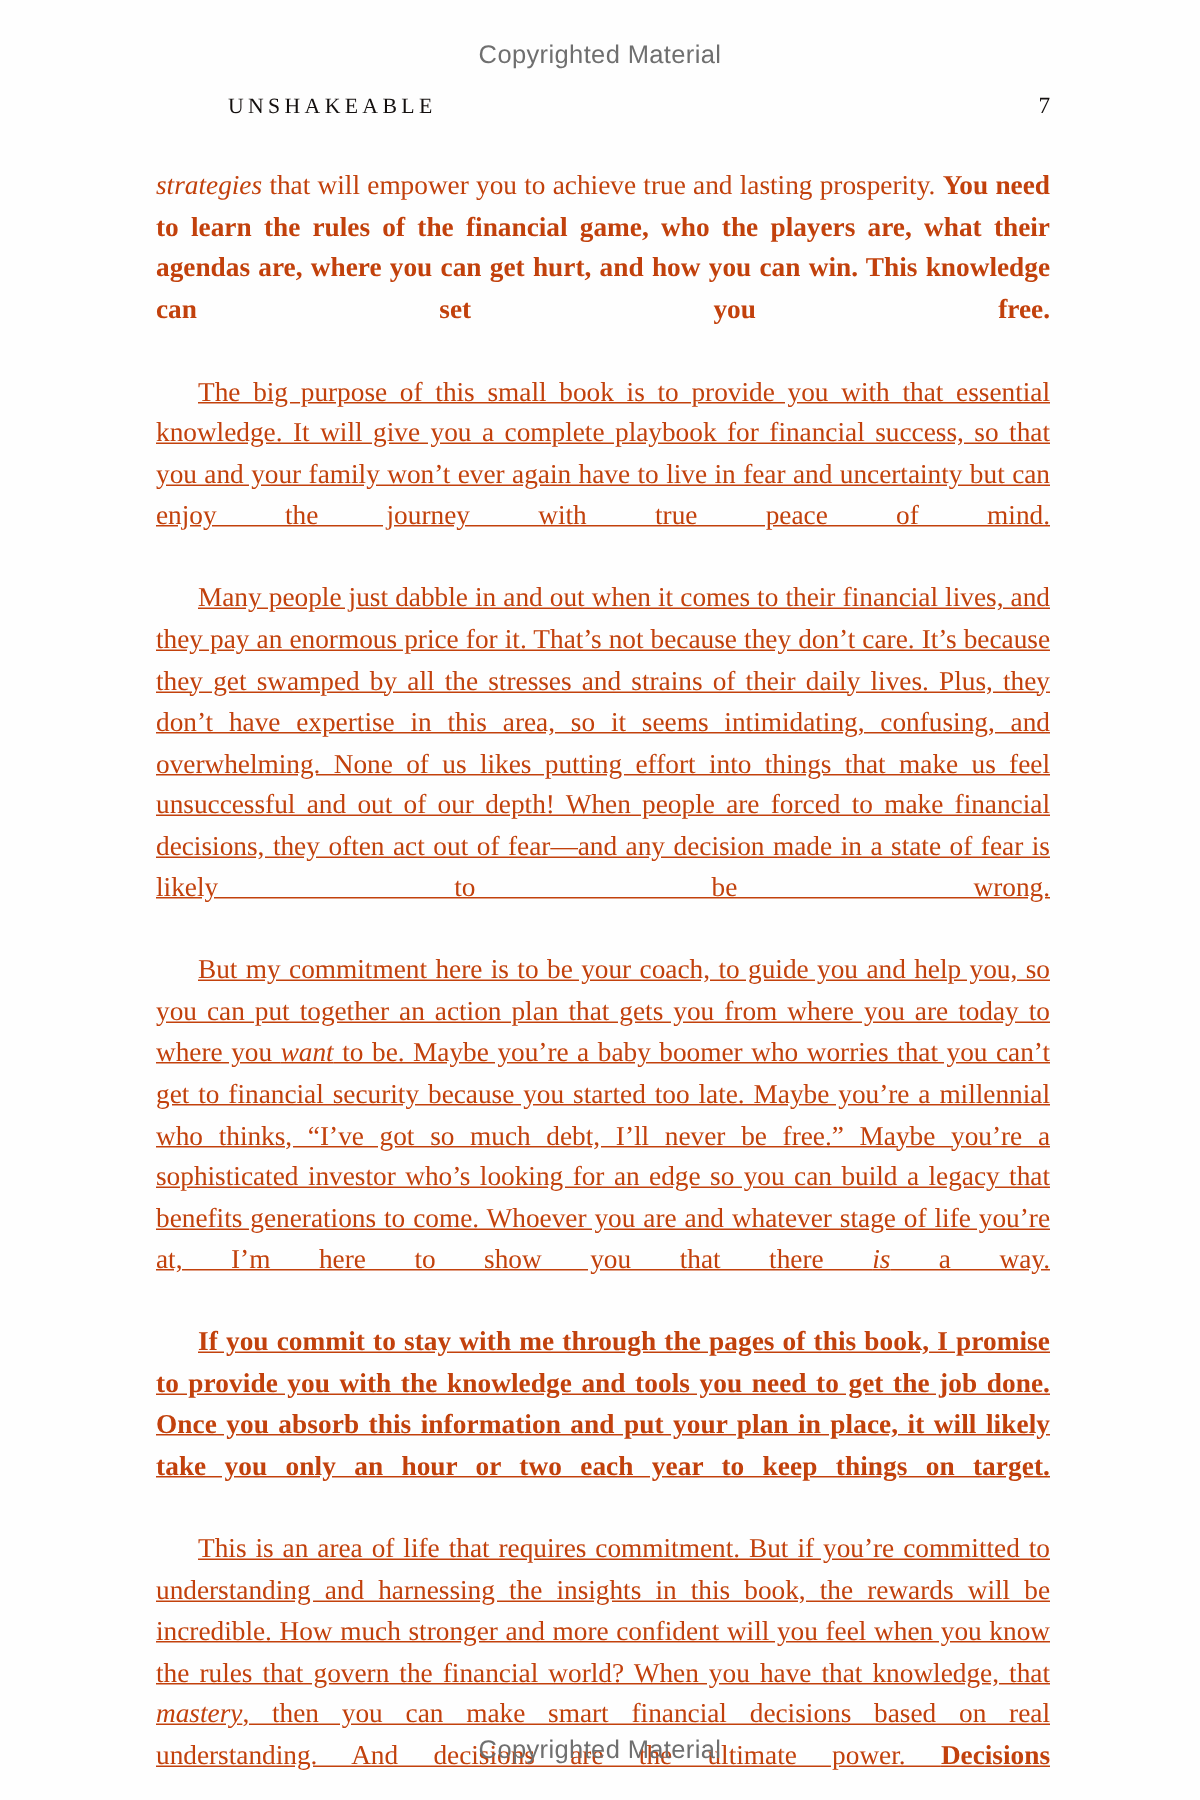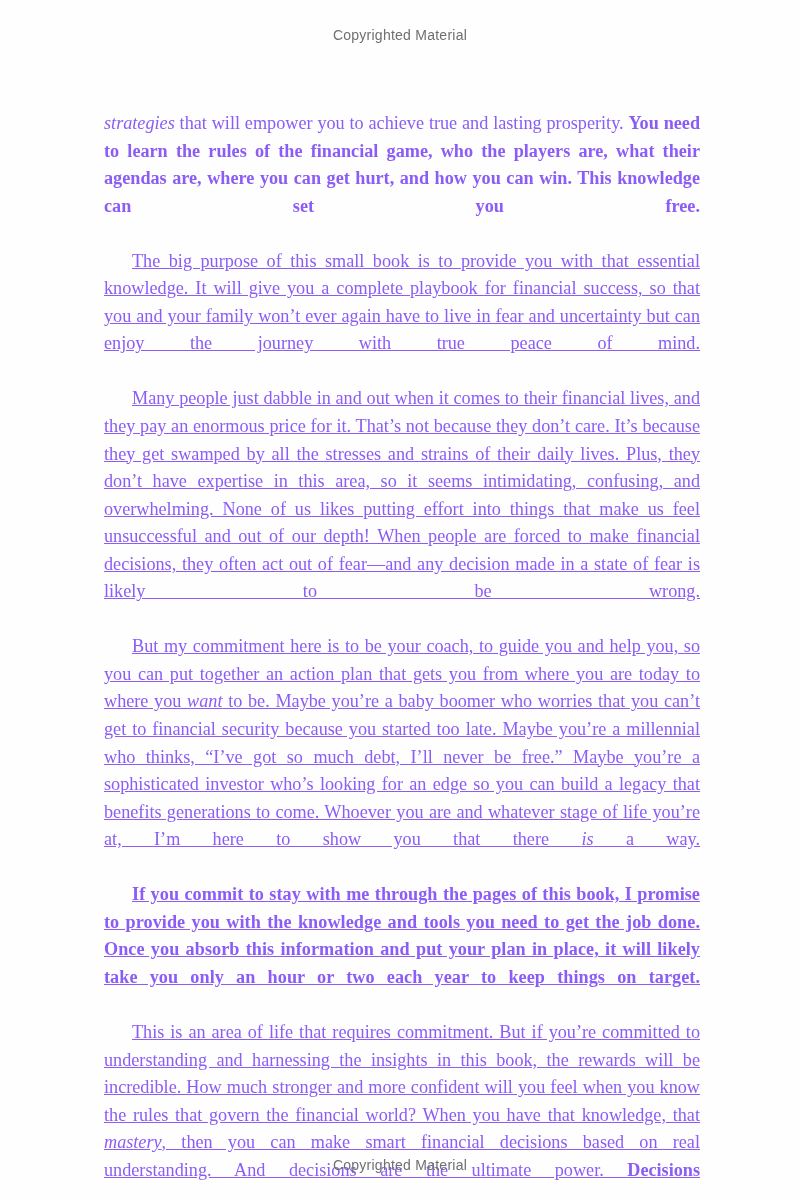--- a/index.html
+++ b/index.html
@@ -25,21 +25,21 @@
     height: 1200px;
   }
 
   
   .watermark {
     position: absolute;
     left: 0;
     width: 800px;
     text-align: center;
     font-family: "Liberation Sans", "DejaVu Sans", sans-serif;
-    font-size: 14px;
+    font-size: 17px;
     letter-spacing: 0.25px;
     color: #6f6f6f;
     white-space: nowrap;
   }
   .watermark-top { top: 27px; }
   .watermark-bottom { top: 1157px; }
 
   
   .running-head {
     position: absolute;
@@ -70,21 +70,21 @@
     left: 104px;
     top: 110px;
     width: 596px;
   }
   .textblock p {
     margin: 0;
     font-size: 18.2px;
     line-height: 27.55px;
     text-align: justify;
     text-justify: inter-word;
-    color: #8b5cf6;
+    color: #c2410c;
     hyphens: manual;
     -webkit-hyphens: manual;
   }
   .textblock p.indent { text-indent: 28px; text-decoration: underline; }
   .textblock p.noindent { text-indent: 0; }
   .textblock p.bold { font-weight: bold; letter-spacing: 0.05px; }
   .textblock p i, .textblock p em { font-style: italic; }
   .textblock p b, .textblock p strong { font-weight: bold; }
   
   .textblock p::after {
@@ -93,20 +93,24 @@
     width: 100%;
   }
 </style>
 </head>
 <body style="background: rgb(254, 254, 254); color: rgb(21, 16, 15);">
 
 <div class="page">
 
   <div class="watermark watermark-top" style="color: rgb(111, 111, 111);">Copyrighted Material</div>
 
+  <div class="running-head">
+    <span class="running-head-title">UNSHAKEABLE</span>
+    <span class="running-head-folio">7</span>
+  </div>
 
   <div class="textblock" id="textblock">
       <p class="noindent"><i>strategies</i><span> that will empower you to achieve true and lasting prosperity. </span><b>You need to learn the rules of the financial game, who the players are, what their agendas are, where you can get hurt, and how you can win. This knowledge can set you free.</b></p>
       <p class="indent"><span>The big purpose of this small book is to provide you with that essential knowledge. It will give you a complete playbook for financial success, so that you and your family won’t ever again have to live in fear and uncertainty but can enjoy the journey with true peace of mind.</span></p>
       <p class="indent"><span>Many people just dabble in and out when it comes to their financial lives, and they pay an enormous price for it. That’s not because they don’t care. It’s because they get swamped by all the stresses and strains of their daily lives. Plus, they don’t have expertise in this area, so it seems intimidating, confusing, and overwhelming. None of us likes putting effort into things that make us feel unsuccessful and out of our depth! When people are forced to make financial decisions, they often act out of fear—and any decision made in a state of fear is likely to be wrong.</span></p>
       <p class="indent"><span>But my commitment here is to be your coach, to guide you and help you, so you can put together an action plan that gets you from where you are today to where you </span><i>want</i><span> to be. Maybe you’re a baby boomer who worries that you can’t get to financial security because you started too late. Maybe you’re a millennial who thinks, “I’ve got so much debt, I’ll never be free.” Maybe you’re a sophisticated investor who’s looking for an edge so you can build a legacy that benefits generations to come. Whoever you are and whatever stage of life you’re at, I’m here to show you that there </span><i>is</i><span> a way.</span></p>
       <p class="indent bold"><b>If you commit to stay with me through the pages of this book, I promise to provide you with the knowledge and tools you need to get the job done. Once you absorb this information and put your plan in place, it will likely take you only an hour or two each year to keep things on target.</b></p>
       <p class="indent"><span>This is an area of life that requires commitment. But if you’re committed to understanding and harnessing the insights in this book, the rewards will be incredible. How much stronger and more confident will you feel when you know the rules that govern the financial world? When you have that knowledge, that </span><i>mastery</i><span>, then you can make smart financial decisions based on real understanding. And decisions are the ultimate power. </span><b>Decisions</b></p>
     </div>
 

